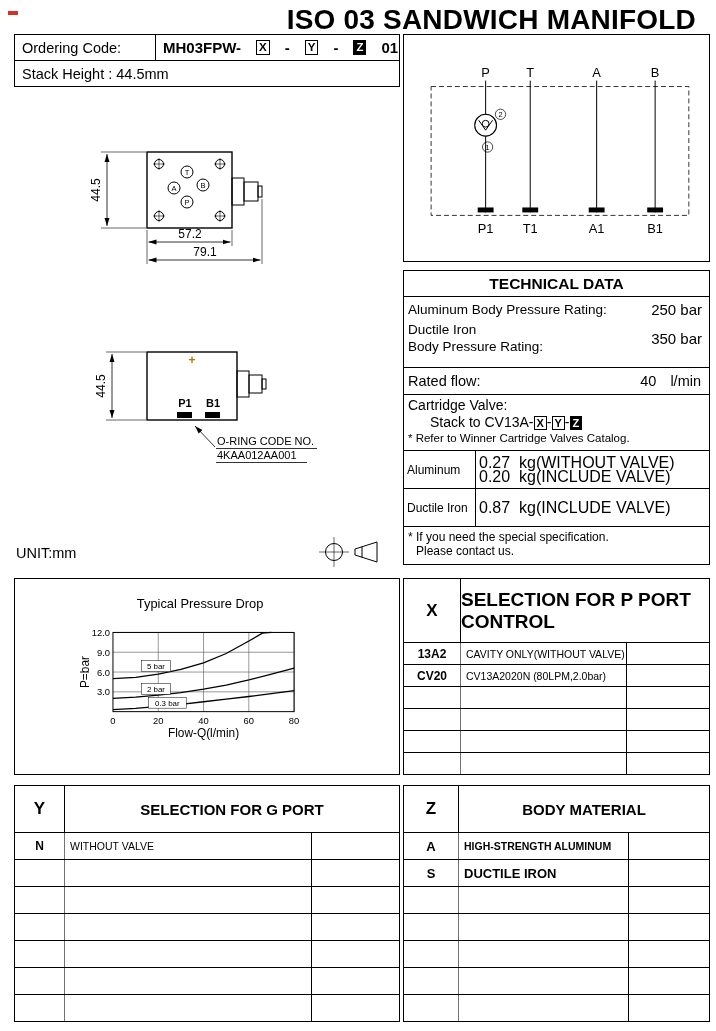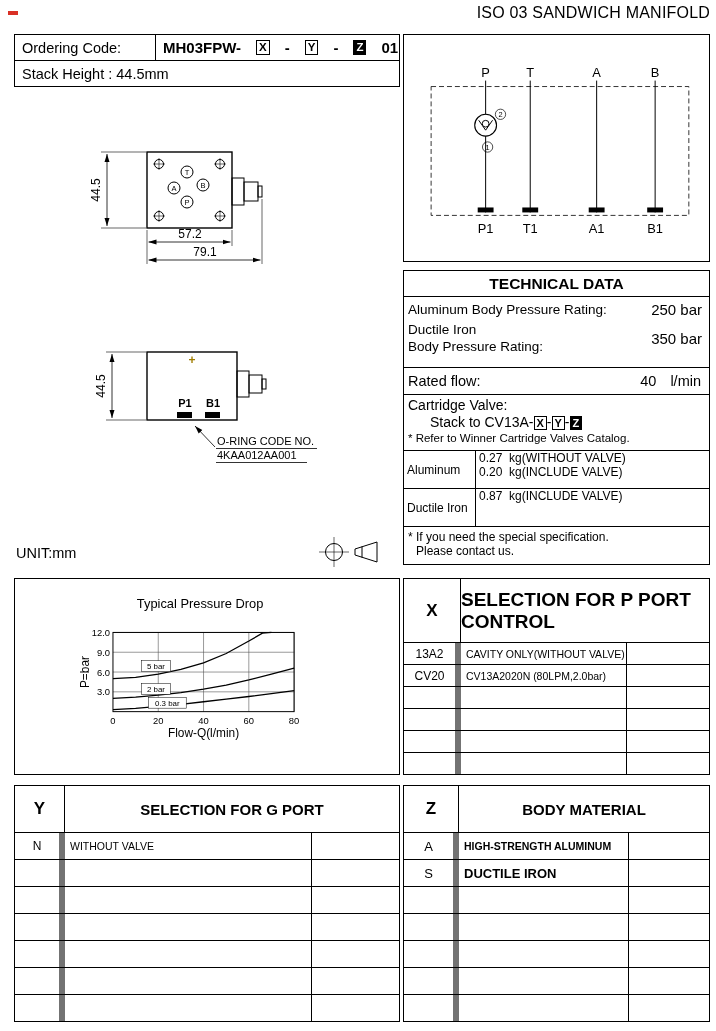--- a/index.html
+++ b/index.html
@@ -4,21 +4,21 @@
 <style>
   * { margin:0; padding:0; box-sizing:border-box; }
   html,body { background:#e8e8e8; }
   .page {
     position:relative; width:716px; height:1031px; margin:0 auto;
     background:#ffffff; color:#000;
     font-family:"Liberation Sans", sans-serif;
     overflow:hidden;
   }
   .red-mark { position:absolute; left:8px; top:11px; width:10px; height:4px; background:#d93025; }
-  .title { position:absolute; top:4px; right:6px; font-size:16px; font-weight:normal; letter-spacing:0.2px; }
+  .title { position:absolute; top:4px; right:20px; font-size:28px; font-weight:bold; letter-spacing:0.2px; }
 
   
   .ord-box { position:absolute; left:14px; top:34px; width:386px; height:53px; border:1px solid #000; display:flex; flex-direction:column; }
   .ord-row1 { flex:1; display:flex; border-bottom:1px solid #000; }
   .ord-label { flex:0 0 141px; border-right:1px solid #000; display:flex; align-items:center; padding-left:7px; font-size:14.5px; }
   .ord-code { flex:1; display:flex; align-items:center; padding-left:7px; font-weight:bold; font-size:15px; gap:15px; }
   .ord-row2 { flex:1; display:flex; align-items:center; padding-left:7px; font-size:14.5px;text-align:right; }
   .bx { display:inline-block; border:1px solid #000; font-weight:bold; font-size:11.5px; line-height:13px; padding:0 2px; }
   .bx.inv { background:#000; color:#fff; }
 
@@ -61,21 +61,21 @@
   .tp-val { font-size:15px; padding-right:3px; white-space:nowrap;margin-left:24px; }
   .td-flow { flex:0 0 27px; border-bottom:1px solid #000; display:flex; align-items:center; justify-content:space-between; padding:0 8px 0 4px; font-size:14.5px; }
   .flow-val { display:flex; gap:14px; }
   .td-cart { flex:0 0 56px; border-bottom:1px solid #000; padding:2px 4px; font-size:14px; line-height:17px; }
   .cart-refer { padding-left:22px; }
   .cart-refer .bx { font-size:11px; line-height:12px; }
   .cart-note { font-size:11.5px; line-height:13px; margin-top:1px; }
   .td-weights { flex:0 0 76px; display:flex; flex-direction:column; }
   .w-row { flex:1; display:flex; border-bottom:1px solid #000; }
   .w-mat { flex:0 0 72px; border-right:1px solid #000; display:flex; align-items:center; padding-left:3px; font-size:12px; }
-  .w-vals { flex:1; display:flex; flex-direction:column; padding-left:3px; font-size:12px; line-height:14px; white-space:pre; }
+  .w-vals { flex:1; display:flex; flex-direction:column; justify-content:center; padding-left:3px; font-size:16px; line-height:14px; white-space:pre; }
   .td-note { flex:1; padding:3px 4px; font-size:12px; line-height:14px; }
   .td-note .l2 { padding-left:8px; }
 
   
   .chart-box { position:absolute; left:14px; top:578px; width:386px; height:197px; border:1px solid #000; }
   #chart-svg { width:100%; height:100%; display:block; }
   #chart-svg text { font-family:"Liberation Sans", sans-serif; fill:#000; }
   .cgrid { stroke:#555; stroke-width:0.6; }
   .cframe { fill:none; stroke:#000; stroke-width:1; }
   .ccurve { fill:none; stroke:#000; stroke-width:1.3; }
@@ -93,21 +93,21 @@
   .sel-y { left:14px;  top:785px; width:386px; height:237px; }
   .sel-z { left:403px; top:785px; width:307px; height:237px; }
   .sel-header { display:flex; border-bottom:1px solid #000; }
   .sel-x .sel-header { flex:0 0 64px; }
   .sel-y .sel-header, .sel-z .sel-header { flex:0 0 47px; }
   .sel-hcode { border-right:1px solid #000; display:flex; align-items:center; justify-content:center; font-weight:bold; font-size:17px; }
   .sel-htitle { flex:1; display:flex; align-items:center; justify-content:center; font-weight:bold; font-size:15px; }
   .sel-x .sel-htitle { font-size:19px; }
   .sel-row { flex:1; display:flex; border-bottom:1px solid #000; min-height:0; }
   .sel-row:last-child { border-bottom:none; }
-  .sel-rcode { border-right:6px solid #737373; display:flex; align-items:center; justify-content:center; font-weight:normal; font-size:12px; }
+  .sel-rcode { border-right:1px solid #737373; display:flex; align-items:center; justify-content:center; font-weight:bold; font-size:12px; }
   .sel-rdesc { flex:1; border-right:1px solid #000; display:flex; align-items:center; padding:0 5px; font-size:10.5px; white-space:nowrap; overflow:hidden; }
   .sel-x .sel-hcode, .sel-x .sel-rcode { flex:0 0 57px; }
   .sel-x .sel-rx { flex:0 0 82px; }
   .sel-y .sel-hcode, .sel-y .sel-rcode { flex:0 0 50px; }
   .sel-y .sel-rx { flex:0 0 87px; }
   .sel-z .sel-hcode, .sel-z .sel-rcode { flex:0 0 55px; }
   .sel-z .sel-rx { flex:0 0 80px; }
   .sel-z .sel-rcode { font-size:13px; }
   .sel-z .sel-rdesc { font-weight:bold; }
   .sel-z .sel-row-s .sel-rdesc { font-size:13px; }

